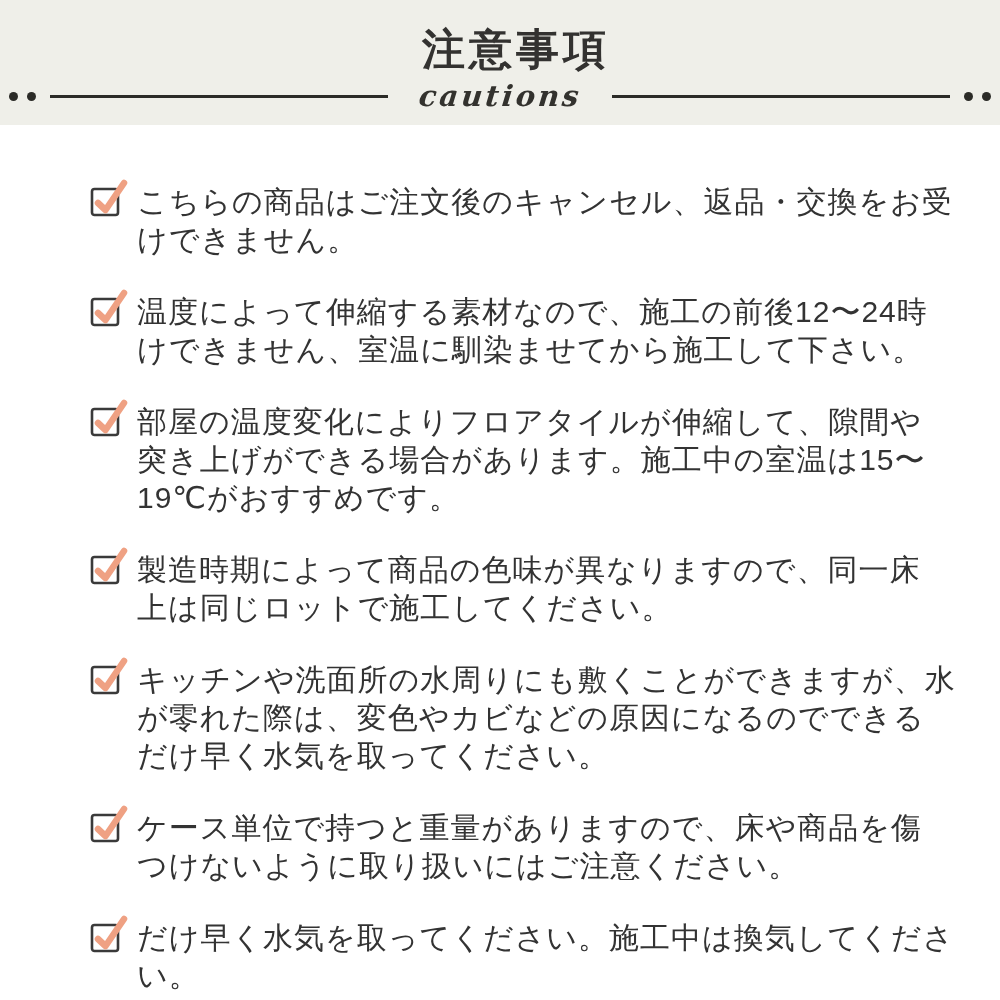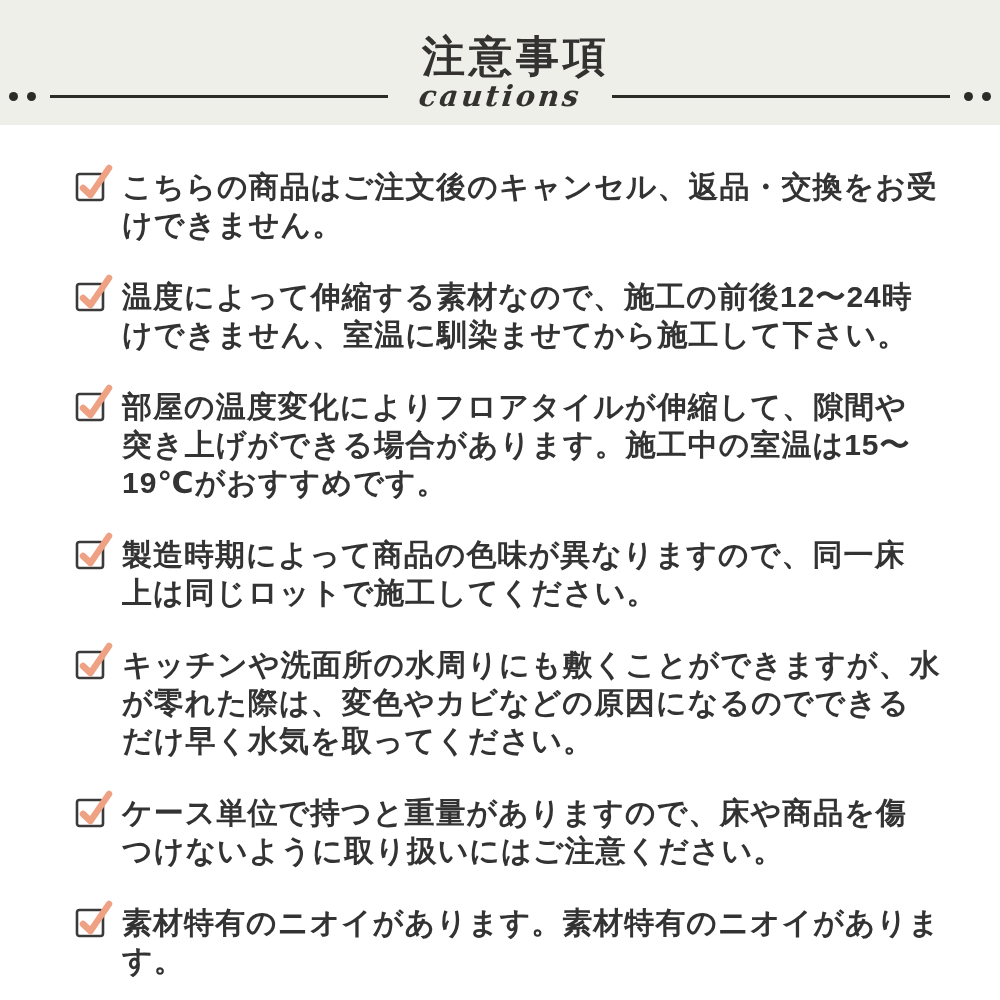--- a/index.html
+++ b/index.html
@@ -14,21 +14,21 @@
 
   
   .header{
     background:#efefe9;
     height:125px;
     box-sizing:border-box;
     padding-top:18px;
     position:relative;
   }
   .title{
-    margin:15px;
+    margin:8px;
     text-align:center;
     font-size:43px;
     font-weight:800;
     letter-spacing:4px;
     color:#333230;
     line-height:1.1;
     padding-left:32px;
   }
   .divider{
     position:absolute;
@@ -63,23 +63,22 @@
     font-size:29px;
     letter-spacing:3px;
     color:#33322e;
     margin:0 26px;
     transform:skewX(-6deg);
   }
 
   
   .list{
     list-style:none;
-    margin:1px;
+    margin:16px;
     padding:42px 28px 0 73px;
-    font-weight:bold;
   }
   .item{
     display:flex;
     align-items:flex-start;
     margin-bottom:34px;
   }
   .icon{
     flex:0 0 auto;
     width:40px;height:40px;
     margin-right:8px;
@@ -183,17 +182,17 @@
 つけないように取り扱いにはご注意ください。</p>
     </li>
 
     <li class="item">
       <span class="icon">
         <svg width="40" height="40" viewBox="0 0 40 40">
           <rect x="3" y="11" width="26" height="26" rx="2.5" fill="none" stroke="#3a3a3a" stroke-width="2.6"></rect>
           <path d="M9 25 L16.5 32 L35 5" fill="none" stroke="#efa183" stroke-width="6.5" stroke-linecap="round" stroke-linejoin="round"></path>
         </svg>
       </span>
-      <p class="text">素材特有のニオイがあります。素材特有のニオイがあります。</p>
+      <p class="text">だけ早く水気を取ってください。施工中は換気してください。</p>
     </li>
 
   </ul>
 </div>
 
 </body></html>

